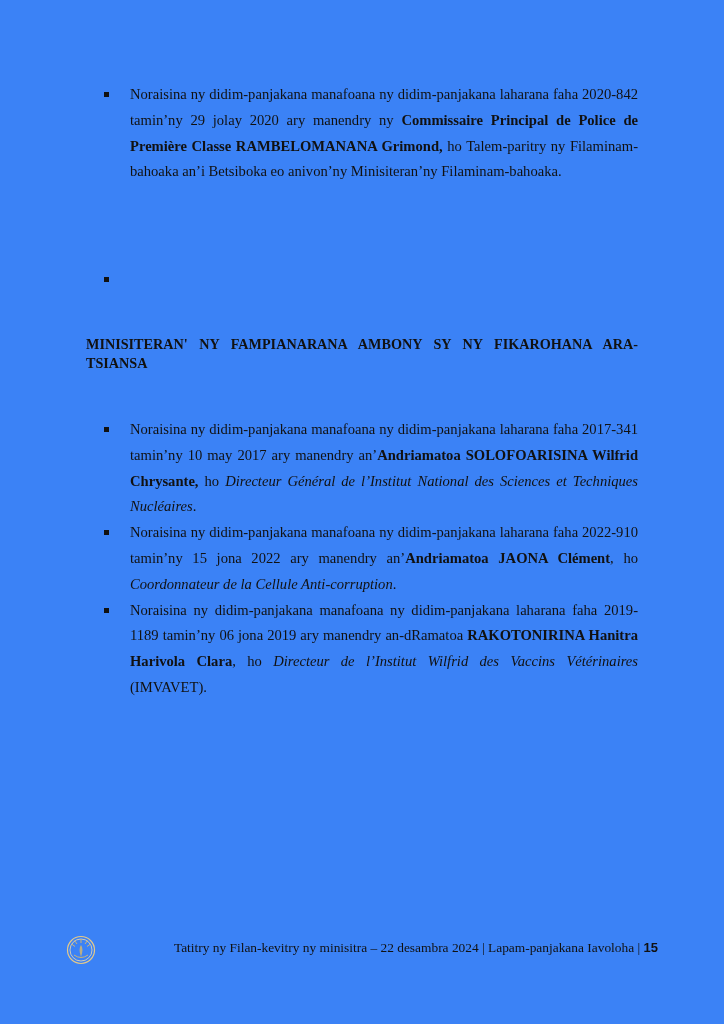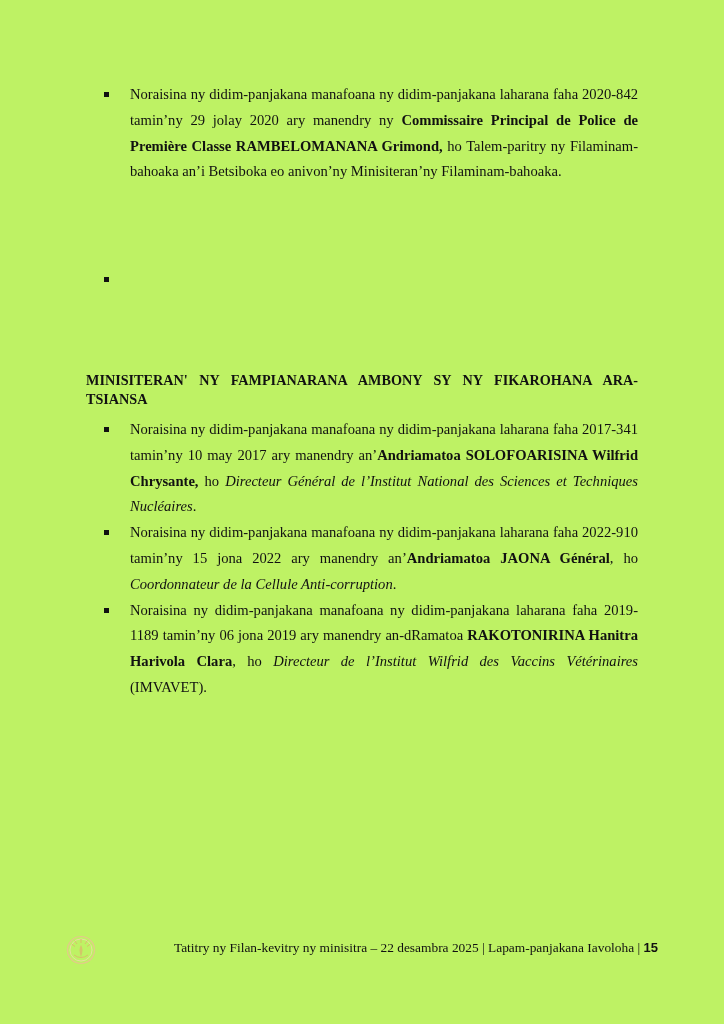--- a/index.html
+++ b/index.html
@@ -1,18 +1,18 @@
 <!DOCTYPE html>
 <html><head>
 <meta charset="utf-8">
 <style>
   html, body { margin: 0; padding: 0; background: #ffffff; }
   body { width: 724px; height: 1024px; position: relative; overflow: hidden;
          font-family: "Liberation Serif", "DejaVu Serif", serif; color: #111; }
-  .page { position: absolute; left: 0; top: 0; width: 724px; height: 1024px; background: #bef264; }
+  .page { position: absolute; left: 0; top: 0; width: 724px; height: 1024px; background: #3b82f6; }
   .ul { position: absolute; left: 104px; width: 534px; margin: 0; padding: 0; list-style: none; }
   .li { position: relative; padding-left: 26px; font-size: 14.6px; line-height: 25.8px; text-align: justify; }
   .bullet { position: absolute; left: 0; top: 10px; width: 5px; height: 5px; background: #111; }
   .heading { position: absolute; left: 86px; width: 552px; font-size: 14.2px; font-weight: bold;
              line-height: 19px; text-align: justify; text-transform: uppercase; }
   b { font-weight: bold; }
   i { font-style: italic; }
   .footer { position: absolute; top: 940px; right: 66px; font-size: 13.4px; white-space: nowrap; }
   .footer .pg { font-weight: bold; font-family: "Liberation Sans", sans-serif; font-size: 13px; text-align: center; }
   .logo { position: absolute; left: 66px; top: 935px; width: 30px; height: 30px; }
@@ -28,29 +28,29 @@
       <span class="content"><span>Noraisina ny didim-panjakana manafoana ny didim-panjakana laharana faha 2020-842 tamin’ny 29 jolay 2020  ary manendry ny </span><b>Commissaire Principal de Police de Première Classe RAMBELOMANANA Grimond,</b><span> ho Talem-paritry ny Filaminam-bahoaka an’i Betsiboka eo anivon’ny Minisiteran’ny Filaminam-bahoaka.</span></span>
     </div>
   </div>
 
   <div class="ul" style="top:267px">
     <div class="li">
       <span class="bullet"></span>
     </div>
   </div>
 
-  <div class="heading" style="top:371px">MINISITERAN' NY FAMPIANARANA AMBONY SY NY FIKAROHANA ARA-TSIANSA</div>
+  <div class="heading" style="top:335px">MINISITERAN' NY FAMPIANARANA AMBONY SY NY FIKAROHANA ARA-TSIANSA</div>
   <div class="ul" style="top:417px">
     <div class="li">
       <span class="bullet"></span>
       <span class="content"><span>Noraisina ny didim-panjakana manafoana ny didim-panjakana laharana faha 2017-341 tamin’ny 10 may 2017 ary manendry an’</span><b>Andriamatoa SOLOFOARISINA Wilfrid Chrysante,</b><span> ho </span><i>Directeur Général de l’Institut National des Sciences et Techniques Nucléaires</i><span>.</span></span>
     </div>
     <div class="li">
       <span class="bullet"></span>
-      <span class="content"><span>Noraisina ny didim-panjakana manafoana ny didim-panjakana laharana faha 2022-910 tamin’ny 15 jona 2022 ary manendry an’</span><b>Andriamatoa JAONA Général</b><span>, ho </span><i>Coordonnateur de la Cellule Anti-corruption</i><span>.</span></span>
+      <span class="content"><span>Noraisina ny didim-panjakana manafoana ny didim-panjakana laharana faha 2022-910 tamin’ny 15 jona 2022 ary manendry an’</span><b>Andriamatoa JAONA Clément</b><span>, ho </span><i>Coordonnateur de la Cellule Anti-corruption</i><span>.</span></span>
     </div>
     <div class="li">
       <span class="bullet"></span>
       <span class="content"><span>Noraisina ny didim-panjakana manafoana ny didim-panjakana laharana faha 2019-1189 tamin’ny 06 jona 2019 ary manendry an-dRamatoa </span><b>RAKOTONIRINA Hanitra Harivola Clara</b><span>, ho </span><i>Directeur de l’Institut Wilfrid des Vaccins Vétérinaires</i><span> (IMVAVET).</span></span>
     </div>
   </div>
 
   <svg class="logo" viewBox="0 0 30 30">
     <circle cx="15" cy="15" r="13.5" fill="none" stroke="#e3c98a" stroke-width="1.2"></circle>
     <circle cx="15" cy="15" r="11" fill="none" stroke="#efdcae" stroke-width="0.8"></circle>
@@ -58,15 +58,15 @@
       <line x1="15" y1="8" x2="15" y2="4"></line>
       <line x1="11" y1="9" x2="8.5" y2="5.5"></line>
       <line x1="19" y1="9" x2="21.5" y2="5.5"></line>
       <line x1="9" y1="11.5" x2="5.5" y2="9"></line>
       <line x1="21" y1="11.5" x2="24.5" y2="9"></line>
     </g>
     <path d="M15 10 Q18 14 15 22 Q12 14 15 10 Z" fill="#d9b96a" opacity="0.8"></path>
     <path d="M8 20 Q15 25 22 20" fill="none" stroke="#d9b96a" stroke-width="0.9"></path>
   </svg>
   <div class="footer">
-    <span>Tatitry ny Filan-kevitry ny minisitra – 22 desambra 2025 | Lapam-panjakana Iavoloha | </span><span class="pg">15</span>
+    <span>Tatitry ny Filan-kevitry ny minisitra – 22 desambra 2024 | Lapam-panjakana Iavoloha | </span><span class="pg">15</span>
   </div>
 </div>
 
 </body></html>

